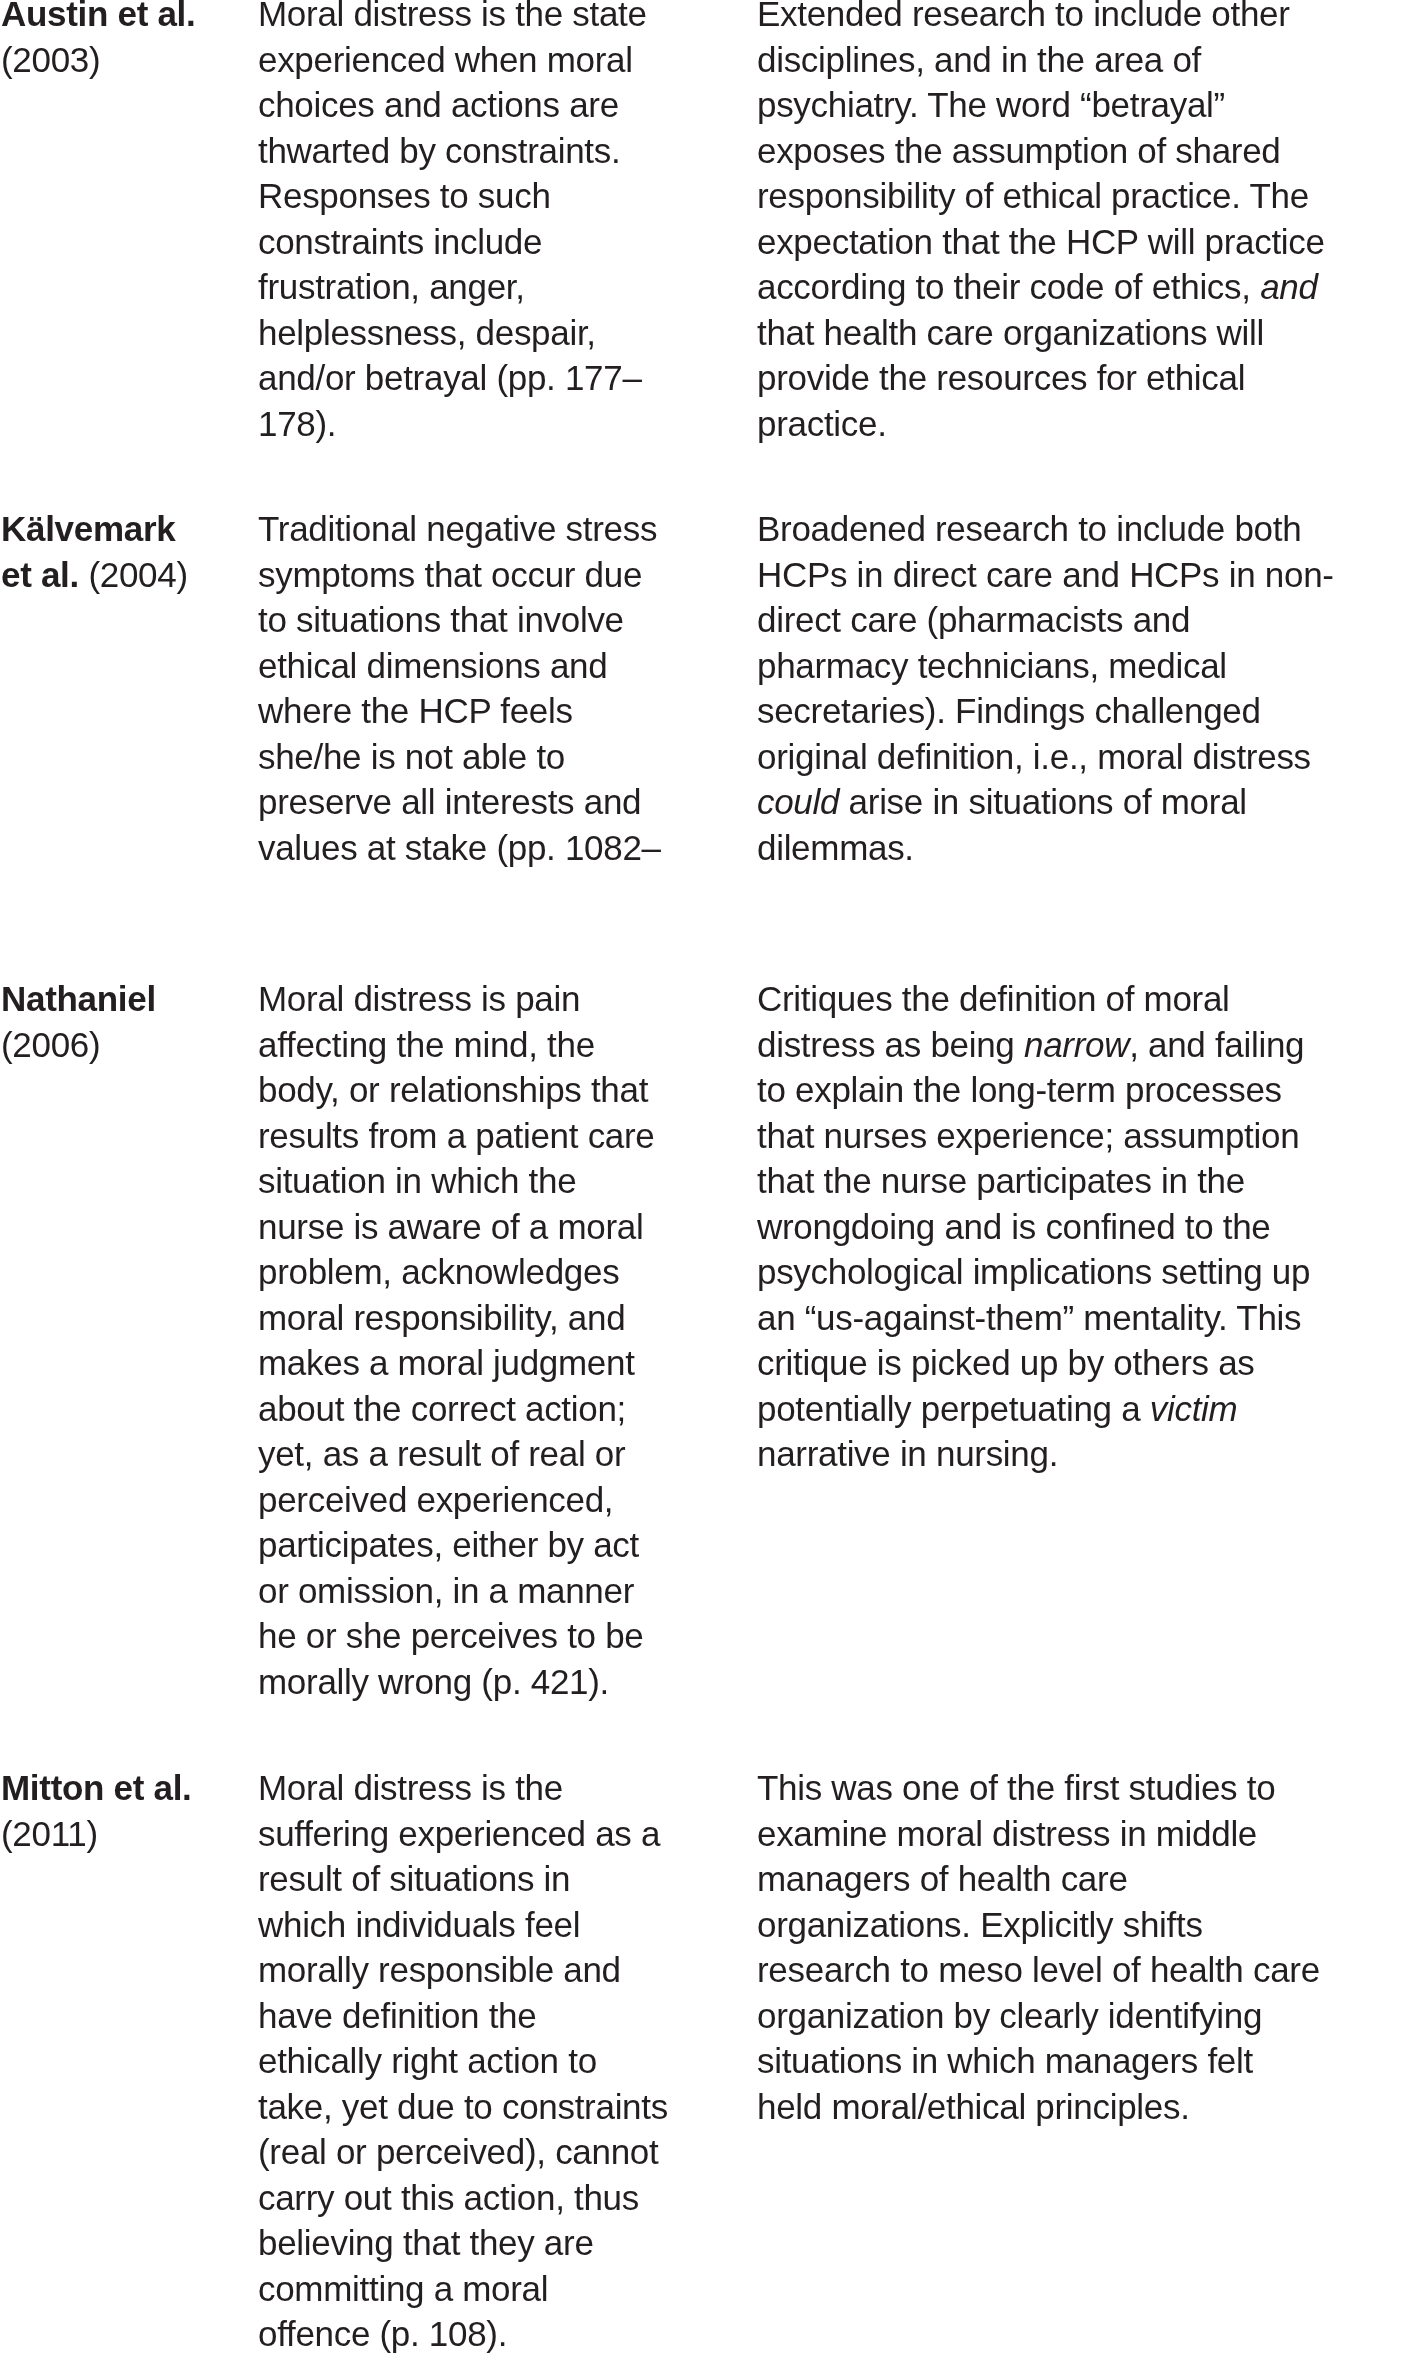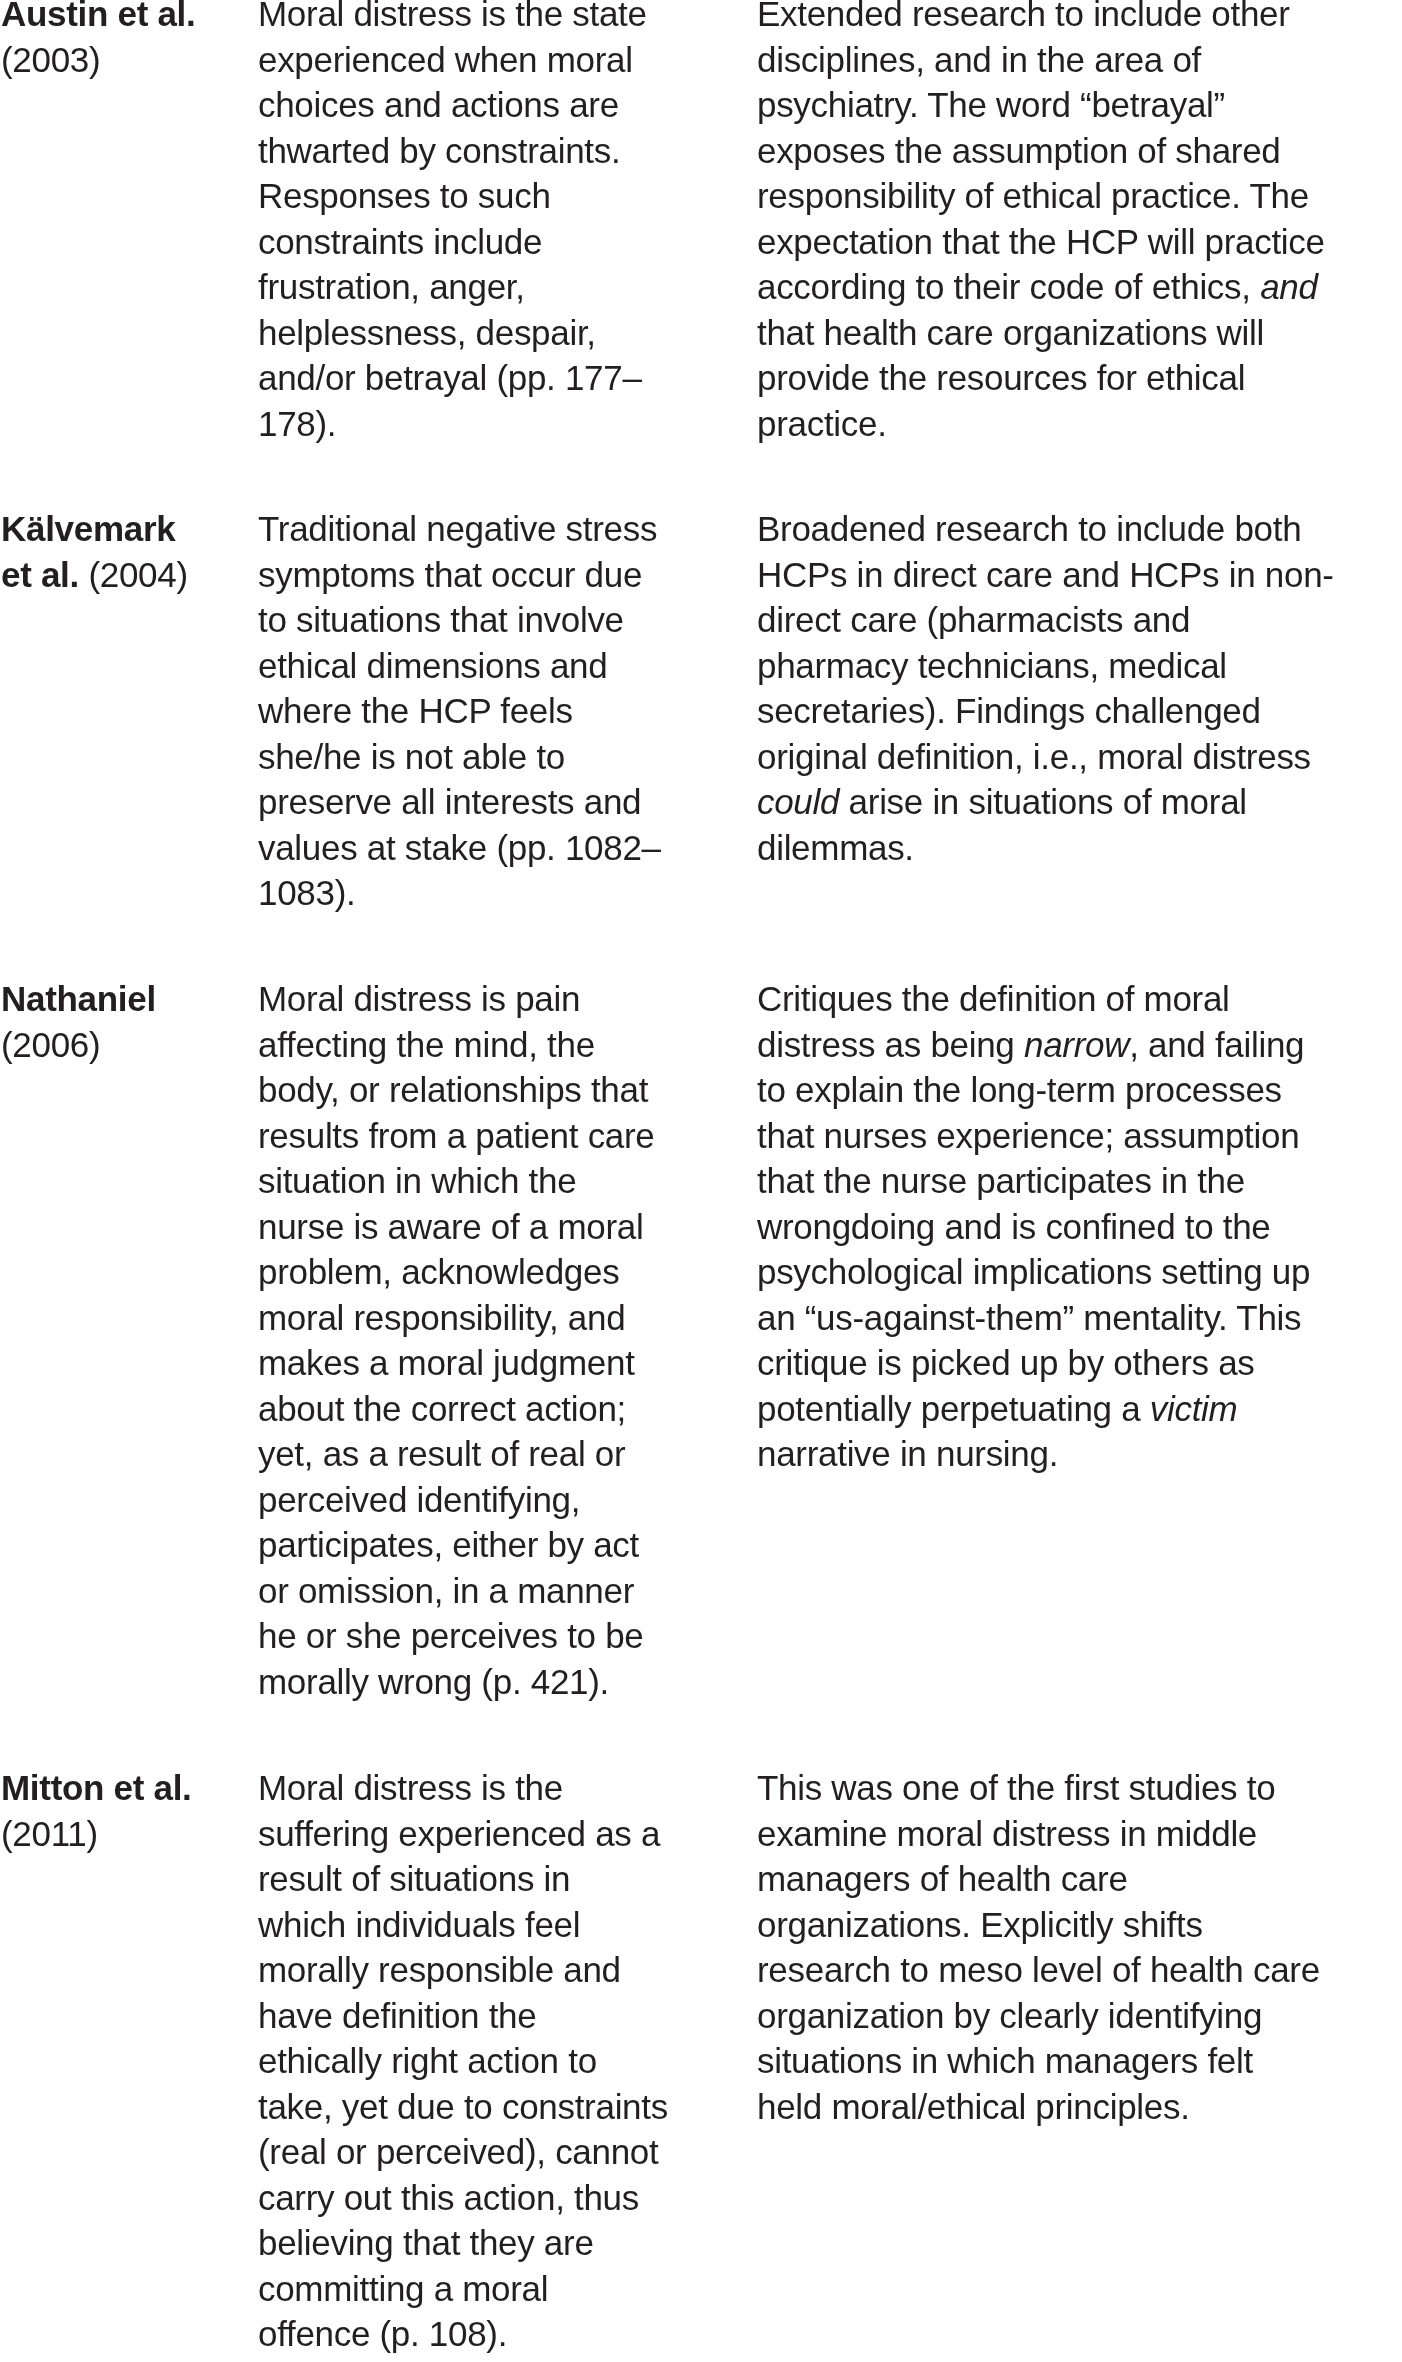--- a/index.html
+++ b/index.html
@@ -59,21 +59,20 @@
     </div>
     <div class="cell c2">
       <span class="line">Traditional negative stress</span>
       <span class="line">symptoms that occur due</span>
       <span class="line">to situations that involve</span>
       <span class="line">ethical dimensions and</span>
       <span class="line">where the HCP feels</span>
       <span class="line">she/he is not able to</span>
       <span class="line">preserve all interests and</span>
       <span class="line">values at stake (pp. 1082–</span>
-      <span class="line">1083).</span>
     </div>
     <div class="cell c3">
       <span class="line"><span>Broadened research to include both</span><span class="i"></span><span></span></span>
       <span class="line"><span>HCPs in direct care and HCPs in non-</span><span class="i"></span><span></span></span>
       <span class="line"><span>direct care (pharmacists and</span><span class="i"></span><span></span></span>
       <span class="line"><span>pharmacy technicians, medical</span><span class="i"></span><span></span></span>
       <span class="line"><span>secretaries). Findings challenged</span><span class="i"></span><span></span></span>
       <span class="line"><span>original definition, i.e., moral distress</span><span class="i"></span><span></span></span>
       <span class="line"><span></span><span class="i">could</span><span> arise in situations of moral</span></span>
       <span class="line"><span>dilemmas.</span><span class="i"></span><span></span></span>
@@ -90,21 +89,21 @@
       <span class="line">affecting the mind, the</span>
       <span class="line">body, or relationships that</span>
       <span class="line">results from a patient care</span>
       <span class="line">situation in which the</span>
       <span class="line">nurse is aware of a moral</span>
       <span class="line">problem, acknowledges</span>
       <span class="line">moral responsibility, and</span>
       <span class="line">makes a moral judgment</span>
       <span class="line">about the correct action;</span>
       <span class="line">yet, as a result of real or</span>
-      <span class="line">perceived identifying,</span>
+      <span class="line">perceived experienced,</span>
       <span class="line">participates, either by act</span>
       <span class="line">or omission, in a manner</span>
       <span class="line">he or she perceives to be</span>
       <span class="line">morally wrong (p. 421).</span>
     </div>
     <div class="cell c3">
       <span class="line"><span>Critiques the definition of moral</span><span class="i"></span><span></span></span>
       <span class="line"><span>distress as being </span><span class="i">narrow</span><span>, and failing</span></span>
       <span class="line"><span>to explain the long-term processes</span><span class="i"></span><span></span></span>
       <span class="line"><span>that nurses experience; assumption</span><span class="i"></span><span></span></span>

